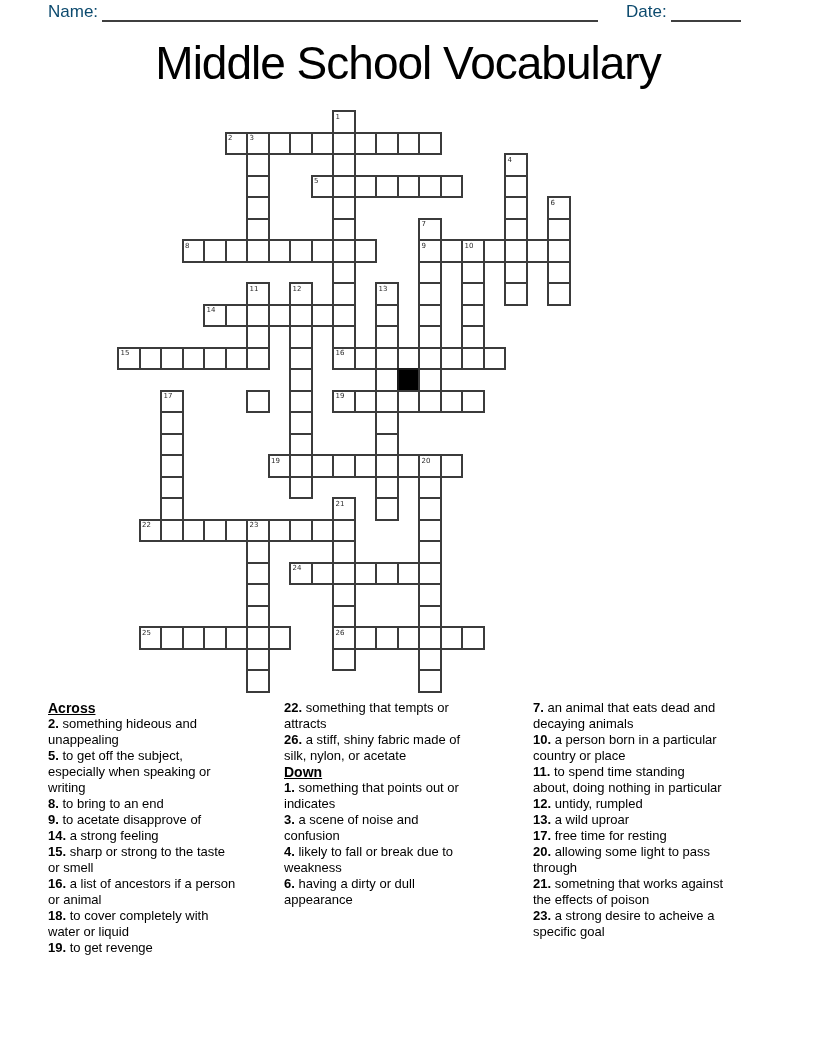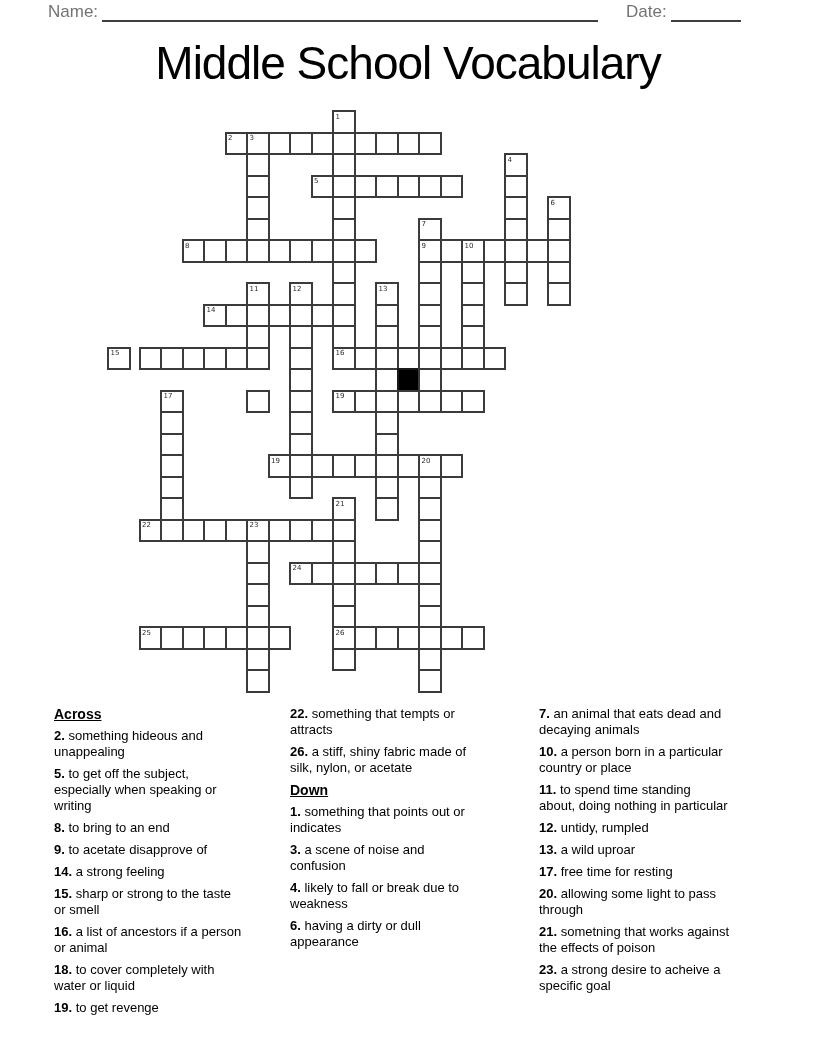--- a/index.html
+++ b/index.html
@@ -11,21 +11,21 @@
     background: #ffffff;
     font-family: "Liberation Sans", sans-serif;
     color: #000;
     overflow: hidden;
   }
   
   .hdr-label {
     position: absolute;
     top: 2px;
     font-size: 17px;
-    color: #737373;
+    color: #0c4a6e;
   }
   #nameLabel { left: 48px; }
   #dateLabel { left: 626px; }
   .blank-line {
     position: absolute;
     top: 2px;
     height: 18px;
     border-bottom: 2px solid #3f3f3f;
   }
   #nameLine { left: 102px; width: 496px; }
@@ -70,21 +70,21 @@
   .clue-col {
     position: absolute;
     top: 700px;
     font-size: 13px;
     line-height: 16px;
     color: #000;
   }
   #clueCol1 { left: 48px;  width: 240px; }
   #clueCol2 { left: 284px; width: 246px; }
   #clueCol3 { left: 533px; width: 250px; }
-  .clue-col p { margin: 6px; padding: 0; }
+  .clue-col p { margin: 0; padding: 0; }
   .clue-header {
     font-weight: bold;
     font-size: 14px;
     text-decoration: underline;
   }
   .clue b { font-weight: bold; }
   .clue .ct { white-space: pre-line; }
 </style>
 </head>
 <body>
@@ -197,21 +197,21 @@
       <div class="cell" style="left: 332px; top: 303.5px;"></div>
       <div class="cell" style="left: 375px; top: 303.5px;"></div>
       <div class="cell" style="left: 418px; top: 303.5px;"></div>
       <div class="cell" style="left: 461px; top: 303.5px;"></div>
       <div class="cell" style="left: 246px; top: 325px;"></div>
       <div class="cell" style="left: 289px; top: 325px;"></div>
       <div class="cell" style="left: 332px; top: 325px;"></div>
       <div class="cell" style="left: 375px; top: 325px;"></div>
       <div class="cell" style="left: 418px; top: 325px;"></div>
       <div class="cell" style="left: 461px; top: 325px;"></div>
-      <div class="cell" style="left: 107px; top: 346.5px;">
+      <div class="cell" style="left: 117px; top: 346.5px;">
         <span class="num">15</span>
       </div>
       <div class="cell" style="left: 138.5px; top: 346.5px;"></div>
       <div class="cell" style="left: 160px; top: 346.5px;"></div>
       <div class="cell" style="left: 181.5px; top: 346.5px;"></div>
       <div class="cell" style="left: 203px; top: 346.5px;"></div>
       <div class="cell" style="left: 224.5px; top: 346.5px;"></div>
       <div class="cell" style="left: 246px; top: 346.5px;"></div>
       <div class="cell" style="left: 289px; top: 346.5px;"></div>
       <div class="cell" style="left: 332px; top: 346.5px;">

